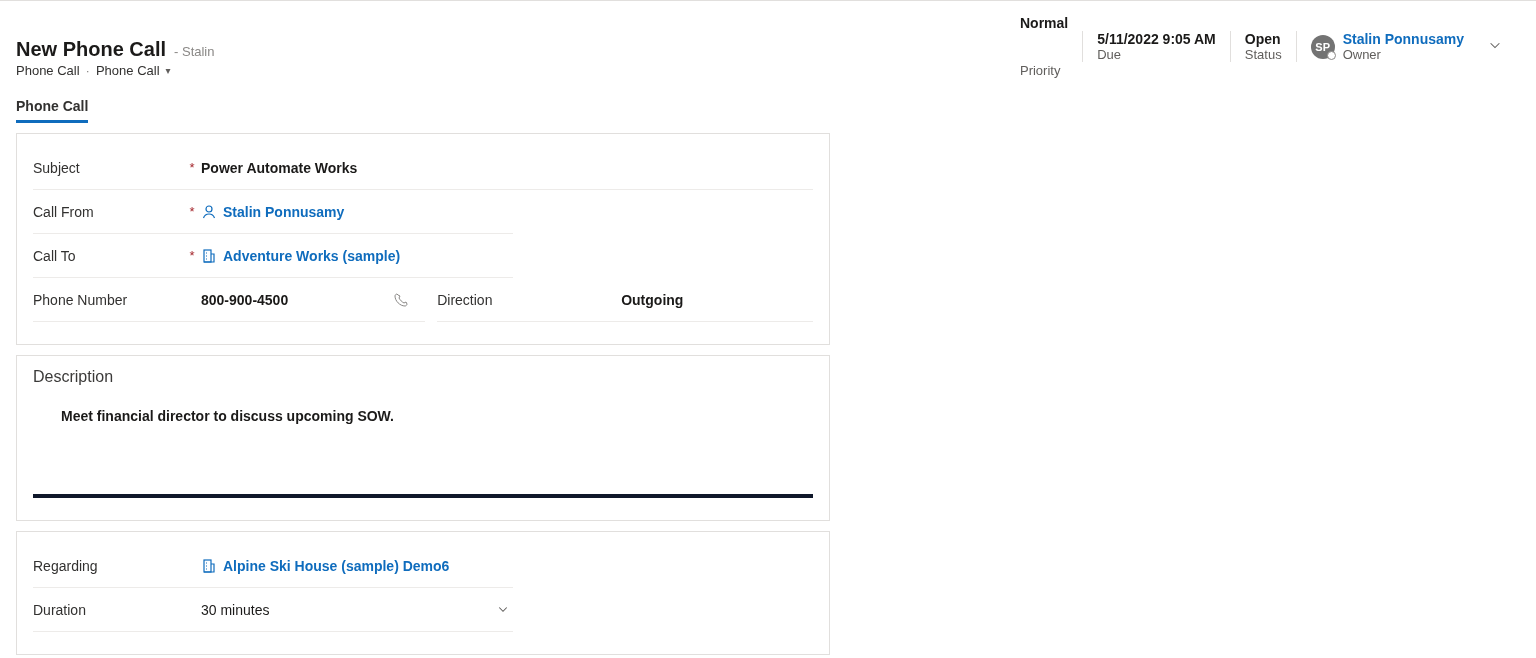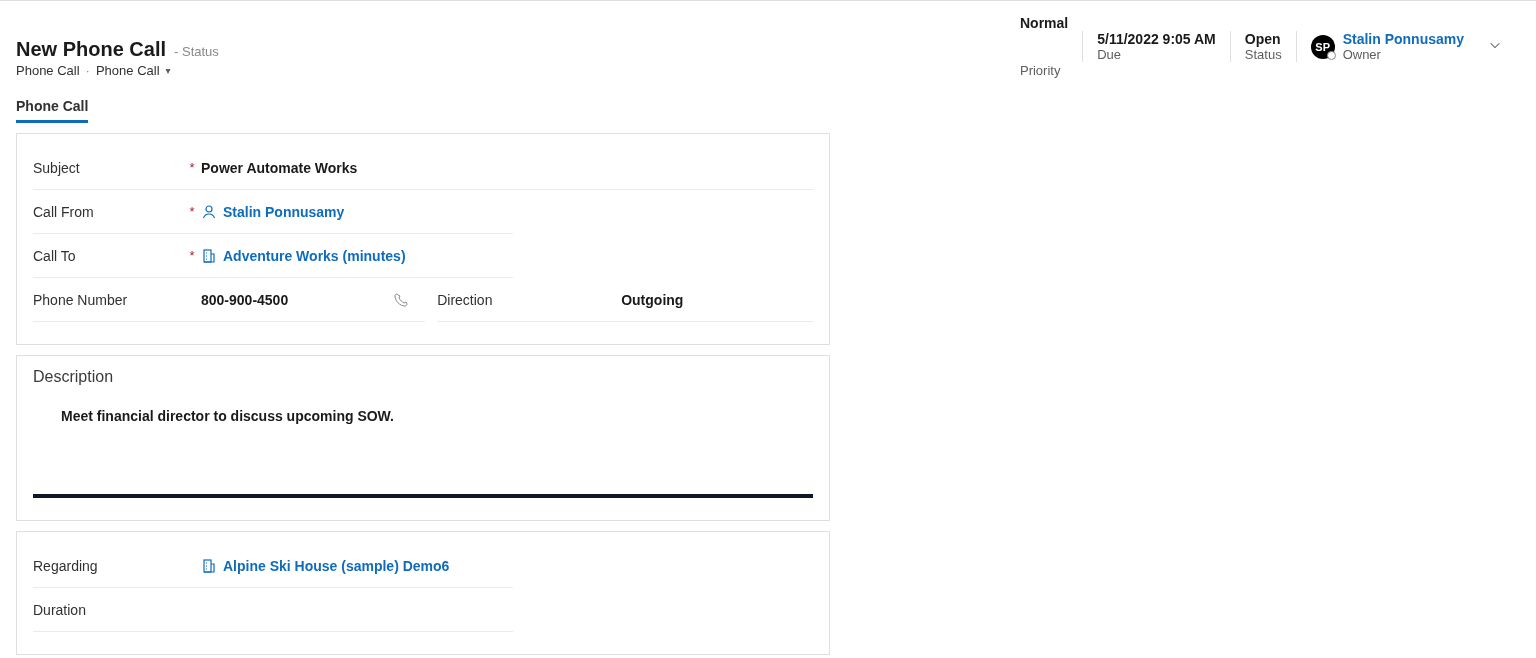--- a/index.html
+++ b/index.html
@@ -41,21 +41,21 @@
     padding: 0 14px;
     display: flex;
     flex-direction: column;
   }
   .summary-cell:first-child { border-left: none; gap: 32px; }
   .sv { font-size: 14px; font-weight: 600; color: #1b1a19; }
   .sl { font-size: 13px; color: #605e5c; }
   .owner-cell { display: flex; align-items: center; gap: 8px; padding: 0 6px 0 14px; border-left: 1px solid #e1dfdd; }
   .avatar {
     width: 24px; height: 24px; border-radius: 50%;
-    background: #000000; color: #ffffff; font-size: 11px; font-weight: 600;
+    background: #737373; color: #ffffff; font-size: 11px; font-weight: 600;
     display: flex; align-items: center; justify-content: center;
     position: relative;
   }
   .presence {
     position: absolute; right: -1px; bottom: -1px;
     width: 9px; height: 9px; border-radius: 50%;
     background: #ffffff; border: 1px solid #8a8886;
   }
   .owner-text { display: flex; flex-direction: column; }
   .owner-name { color: #0f6cbd; font-size: 14px; font-weight: 600; }
@@ -144,21 +144,21 @@
 
   .dd-caret { color: #605e5c; font-size: 11px; margin-right: 4px; margin-left: auto; }
 </style>
 </head>
 <body>
 
 <div class="page-header">
   <div class="title-block">
     <div class="title-row">
       <span class="title-main">New Phone Call</span>
-      <span class="title-sub">- Status</span>
+      <span class="title-sub">- Stalin</span>
     </div>
     <div class="breadcrumb-row">
       <span>Phone Call</span>
       <span class="breadcrumb-sep">·</span>
       <span>Phone Call</span>
       <span class="bc-caret">▾</span>
     </div>
   </div>
 
   <div class="summary-block">
@@ -229,21 +229,21 @@
       <div class="req-asterisk">*</div>
       <div class="field-value">
         <span class="lookup">
           <span class="icon">
             <svg viewBox="0 0 16 16" fill="none" stroke="#0f6cbd" stroke-width="1.2">
               <rect x="3" y="2" width="7" height="12"></rect>
                 <path d="M10 6h3v8H3"></path>
                 <path d="M5 5h1M5 8h1M5 11h1"></path>
             </svg>
           </span>
-          <span>Adventure Works (minutes)</span>
+          <span>Adventure Works (sample)</span>
         </span>
       </div>
     </div>
 
     <div class="half-wrap">
       <div class="field-row half noborder" style="border-bottom:1px solid #edebe9;">
         <div class="field-label">Phone Number</div>
         <div class="req-asterisk"></div>
         <div class="field-value">
           <span style="flex:1">800-900-4500</span>
@@ -286,17 +286,25 @@
           <span>Alpine Ski House (sample) Demo6</span>
         </span>
       </div>
     </div>
 
     <div style="clear:both"></div>
 
     <div class="field-row half">
       <div class="field-label">Duration</div>
       <div class="req-asterisk"></div>
+      <div class="field-value">
+        <span style="font-weight:400">30 minutes</span>
+        <span class="dd-caret">
+          <svg viewBox="0 0 16 16" width="12" height="12" fill="none" stroke="currentColor" stroke-width="1.4">
+              <polyline points="3,6 8,11 13,6"></polyline>
+            </svg>
+        </span>
+      </div>
     </div>
 
   </div>
 
 </div>
 
 </body></html>

